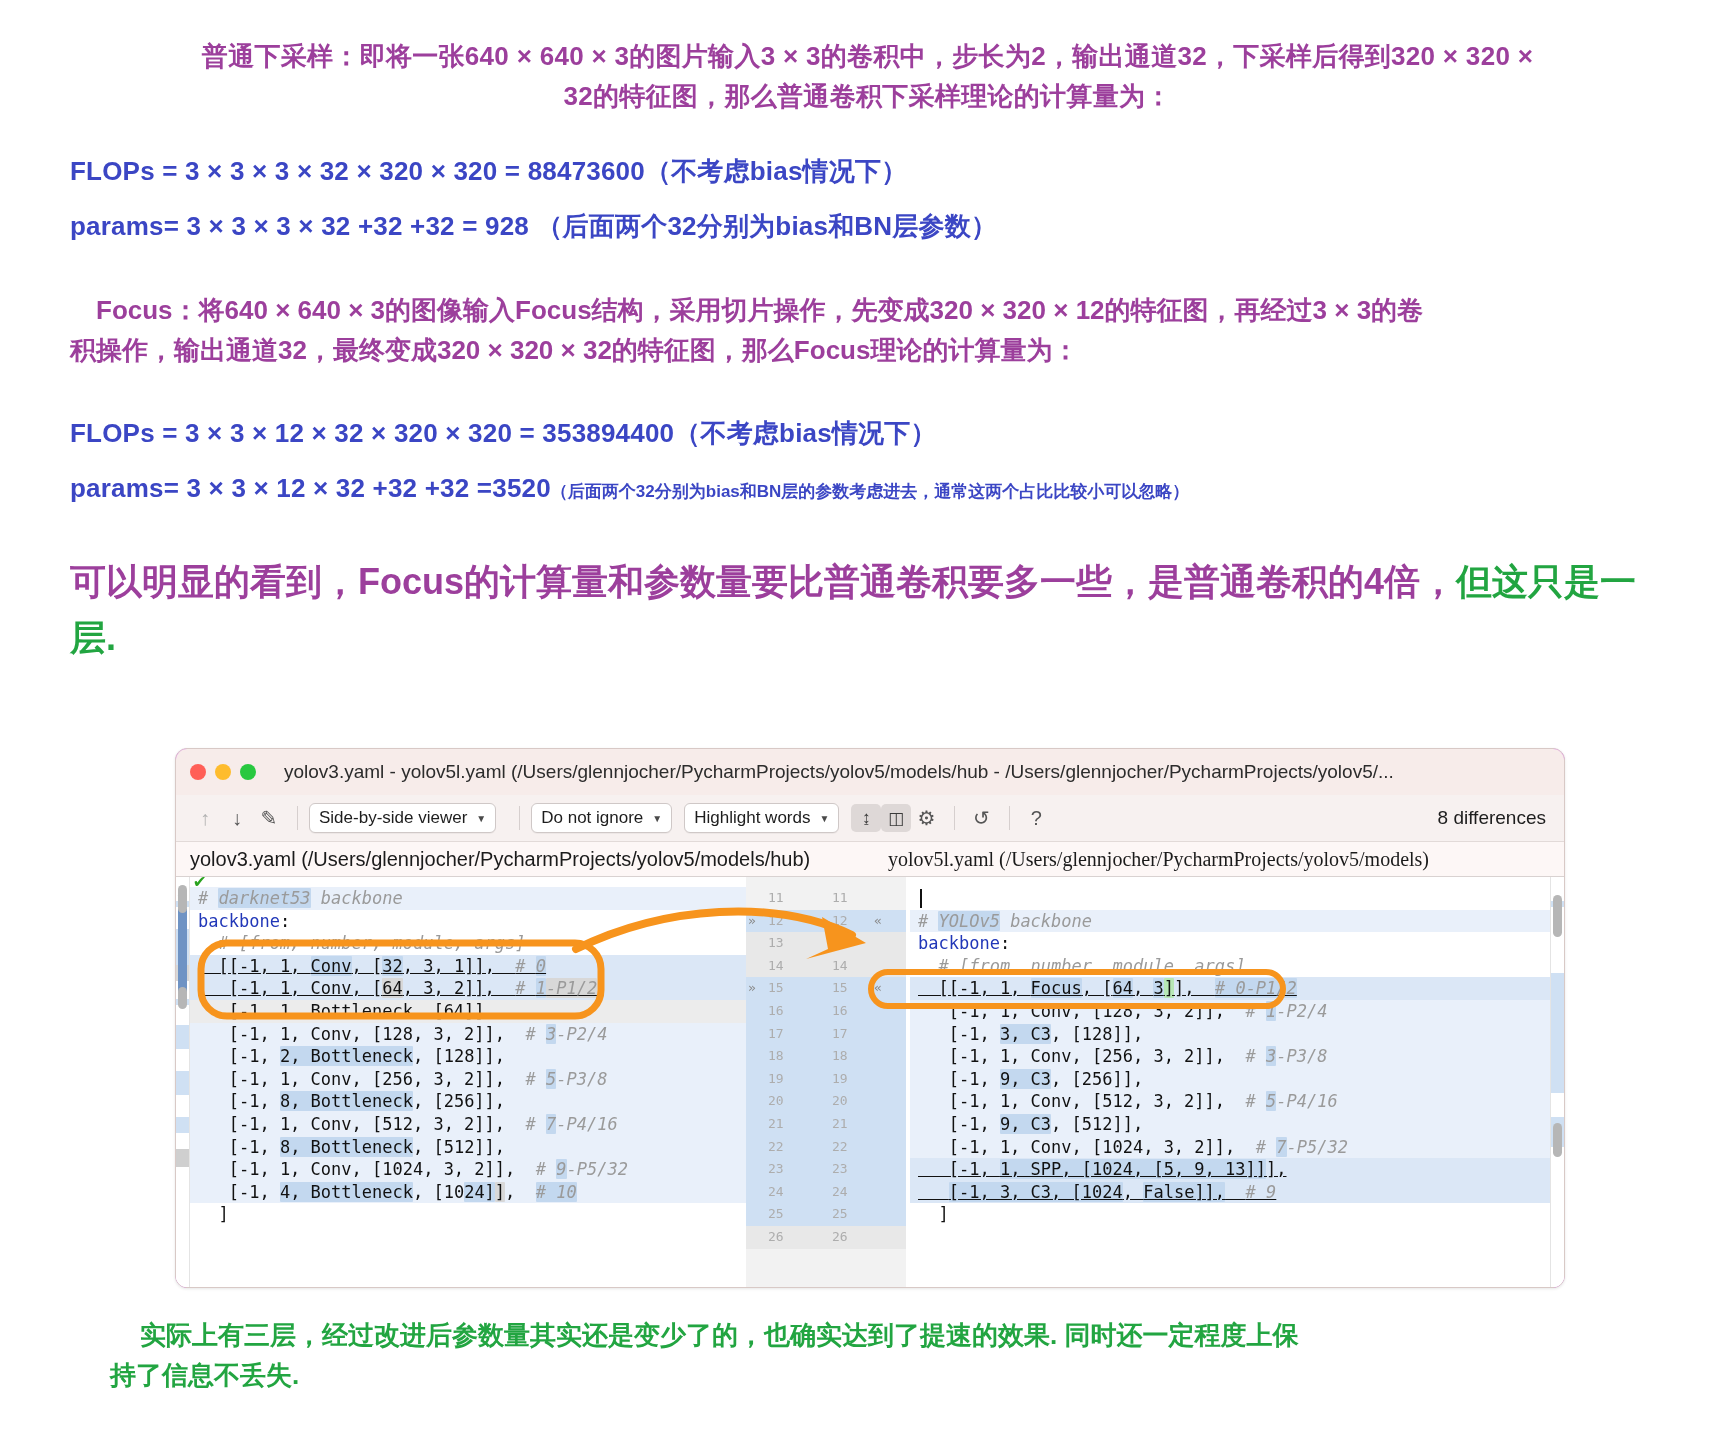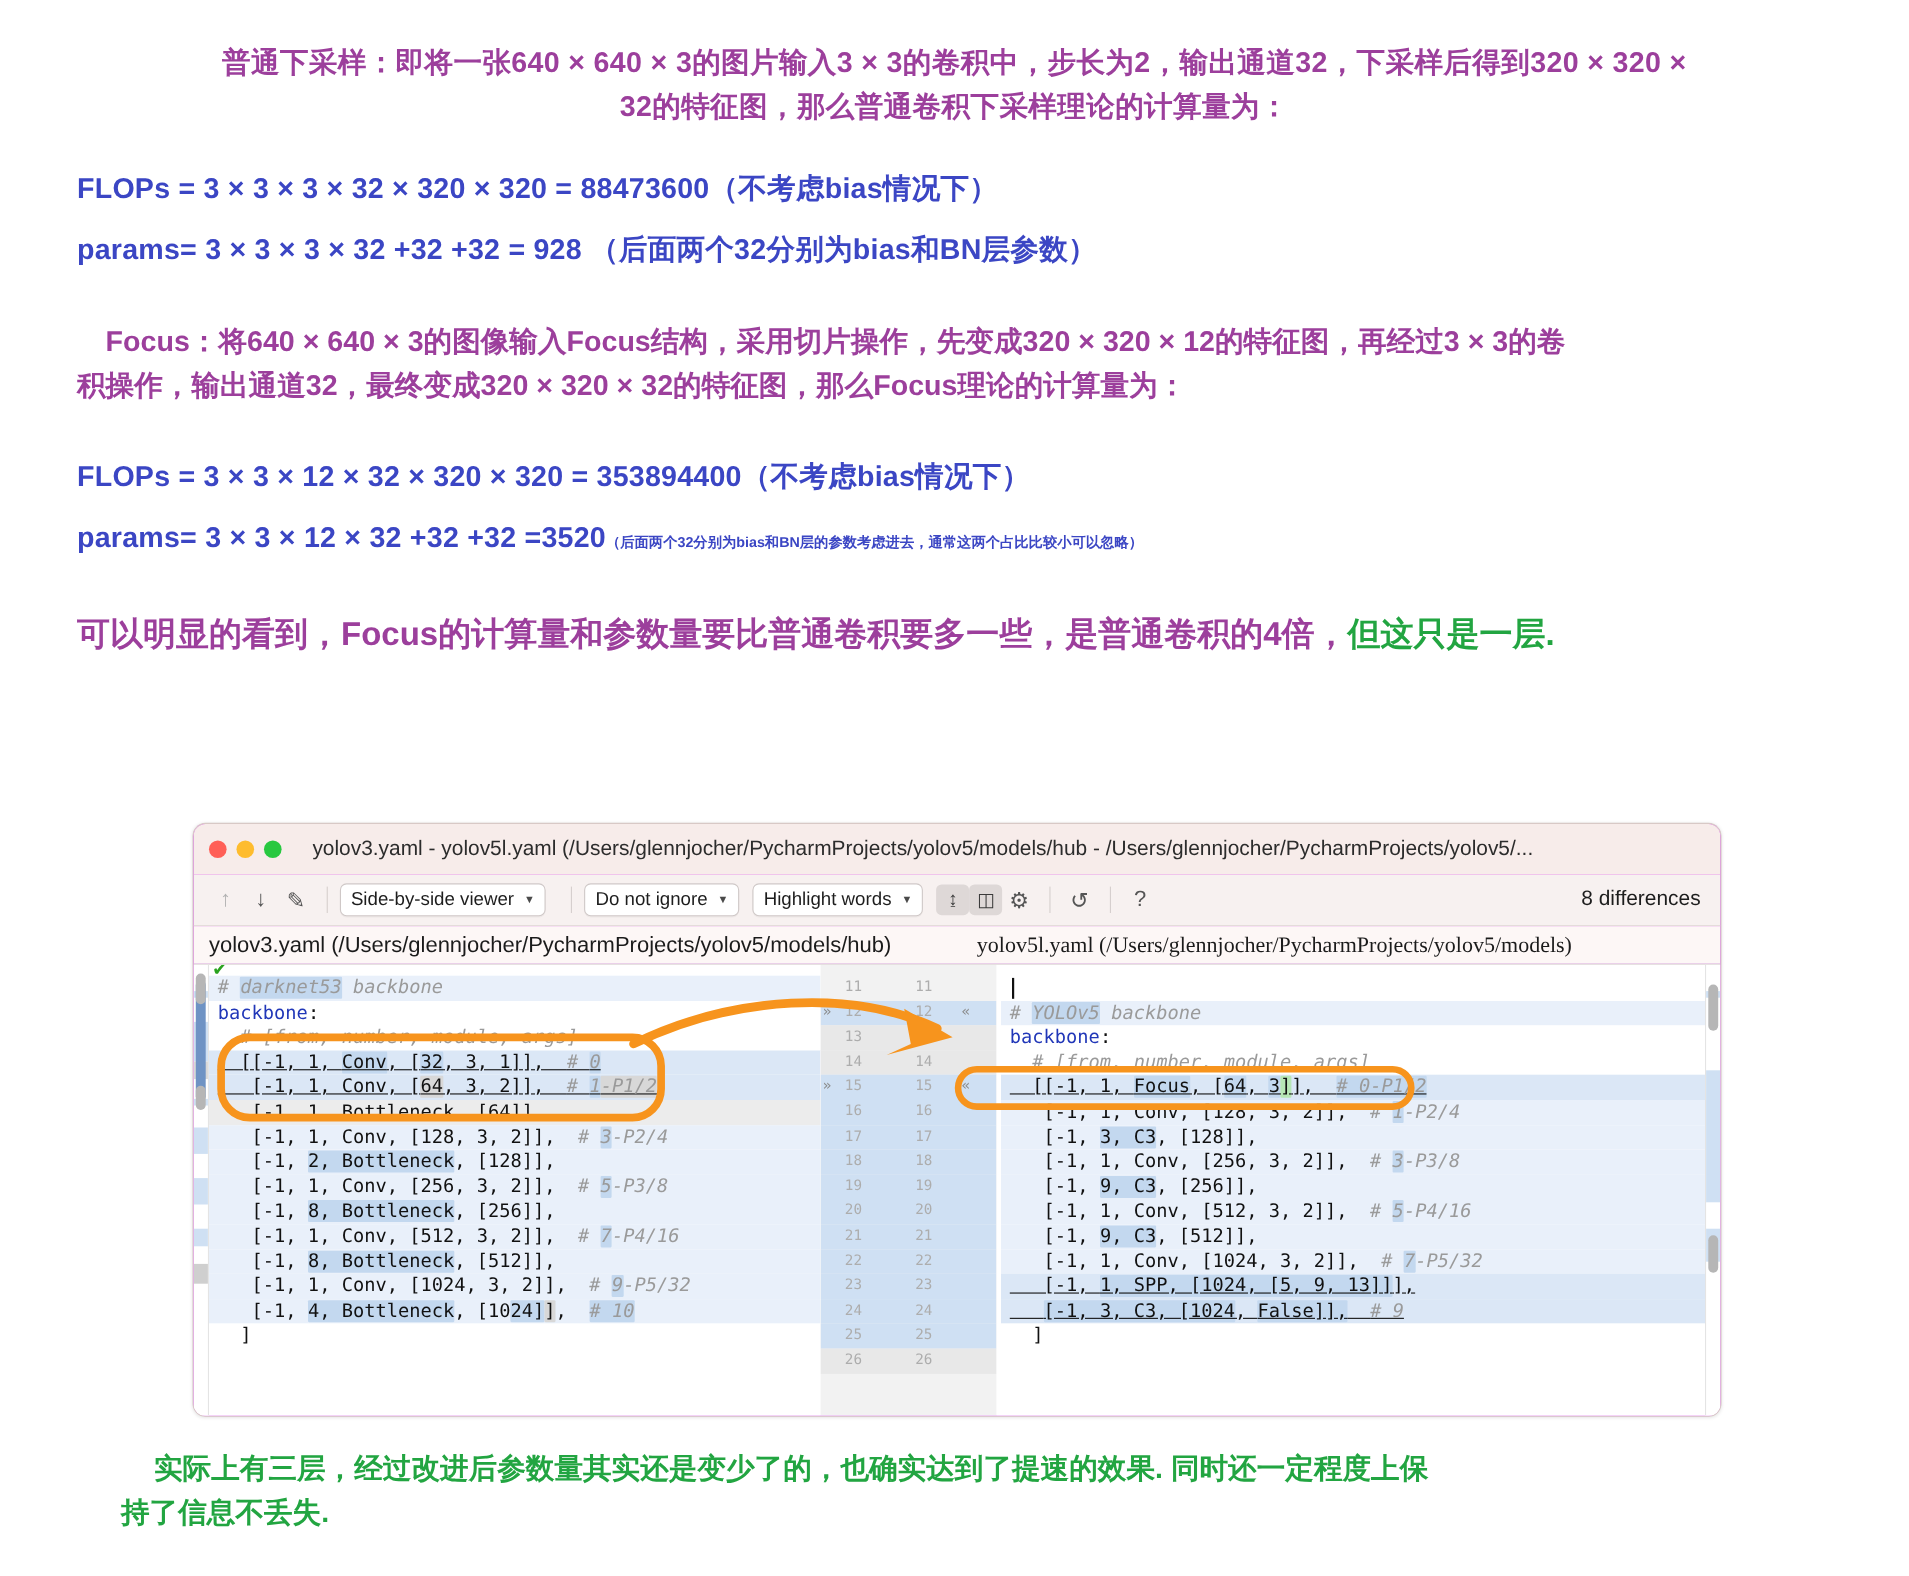--- a/index.html
+++ b/index.html
@@ -34,32 +34,32 @@
     letter-spacing: .3px;
     text-align: center;
   }
   .blk-formula {
     font-size: 26px;
     margin-top: 34px;
     letter-spacing: .2px;
   }
   .blk-formula .line { margin-bottom: 15px; }
   .small-note {
-    font-size: 13px;
+    font-size: 17px;
     letter-spacing: 0;
   }
   .blk-focus {
     font-size: 26px;
     margin-top: 44px;
     text-indent: 26px;
   }
   .blk-focus .l2 { text-indent: 0; }
   .blk-formula2 { margin-top: 42px; }
   .blk-concl {
-    font-size: 30px;
+    font-size: 36px;
     margin-top: 46px;
   }
   .blk-bottom {
     font-size: 26px;
     margin-top: 26px;
     padding-left: 40px;
   }
   .blk-bottom .l1 { text-indent: 30px; }
 
   

